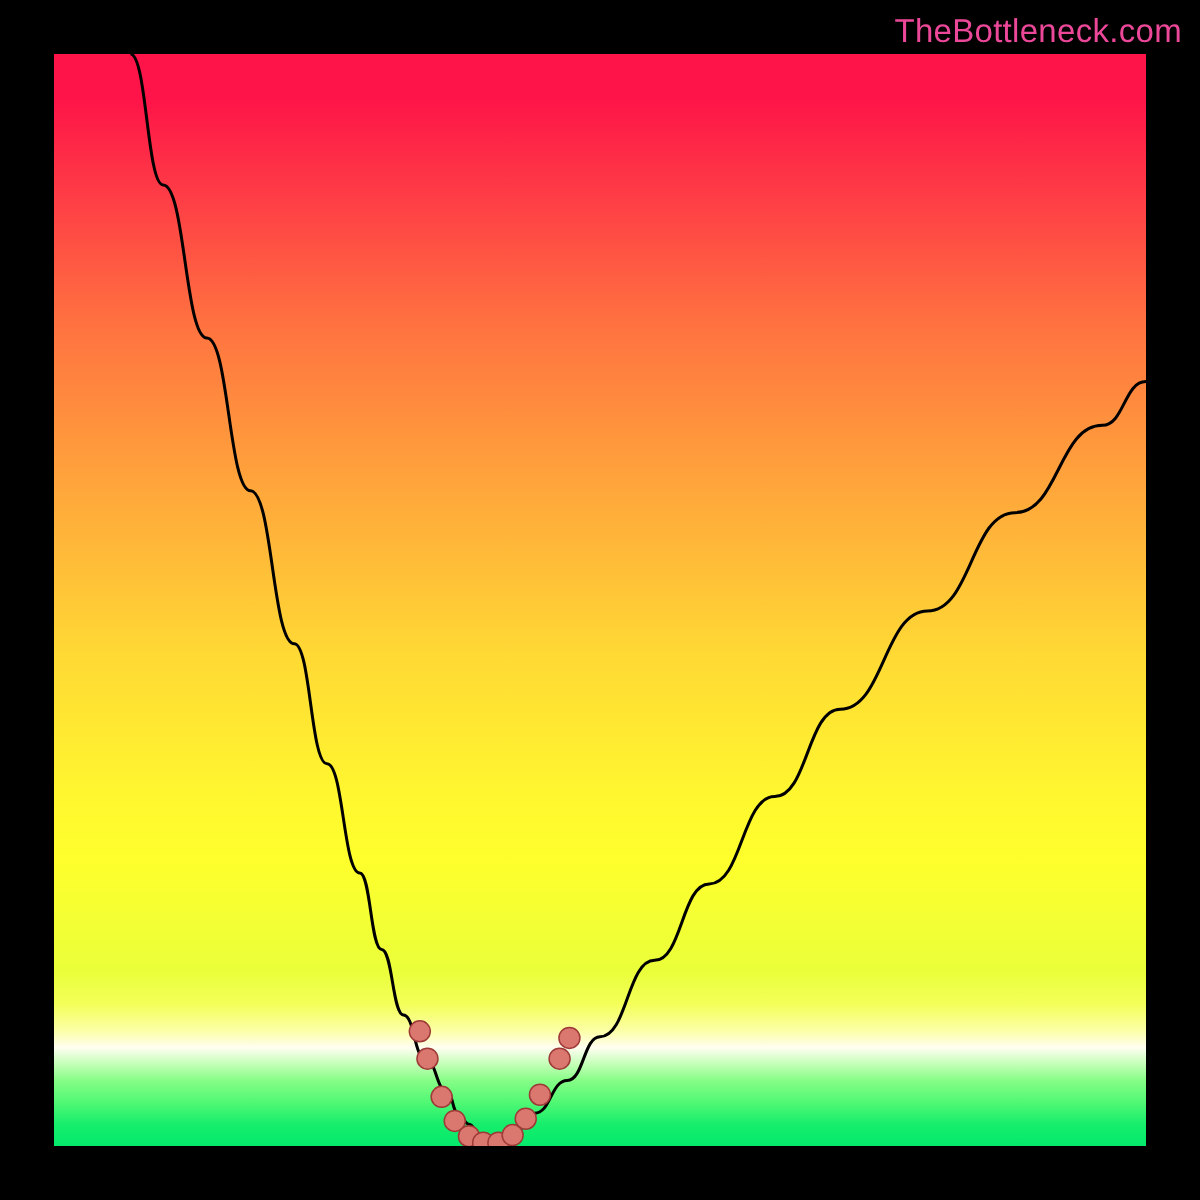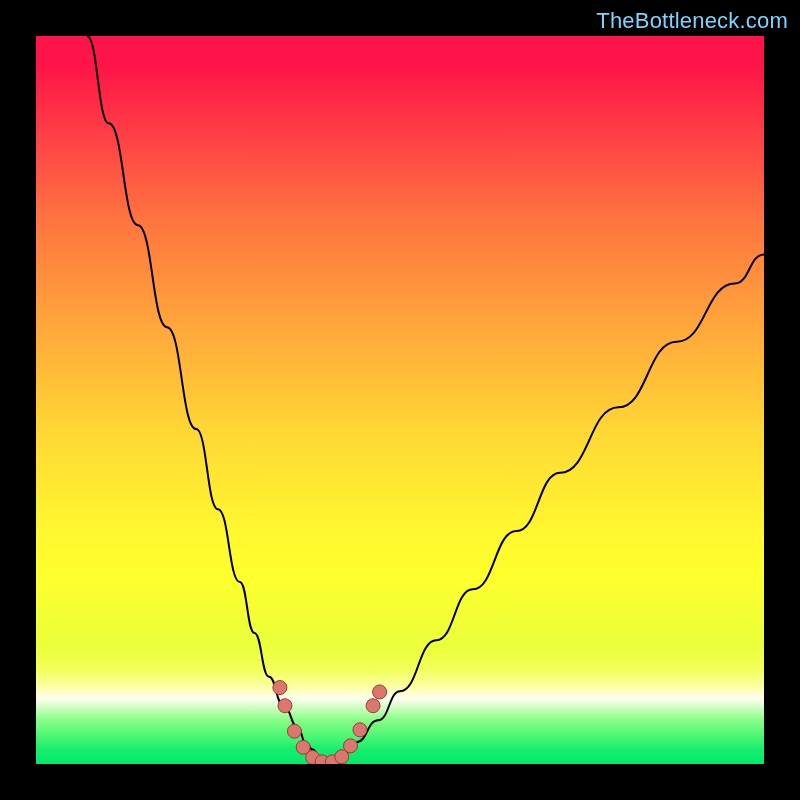--- a/index.html
+++ b/index.html
@@ -47,21 +47,21 @@
   .curve {
     position: absolute;
     inset: 0;
     width: 728px;
     height: 728px;
   }
   .credit {
     position: absolute;
     top: 8px;
     right: 12px;
-    color: #7dd3fc;
+    color: #ec4899;
     font-size: 22px;
     letter-spacing: 0.2px;
     user-select: none;
   }
 </style>
 </head>
 <body>
 
 <div class="frame">
   <div class="credit">TheBottleneck.com</div>

